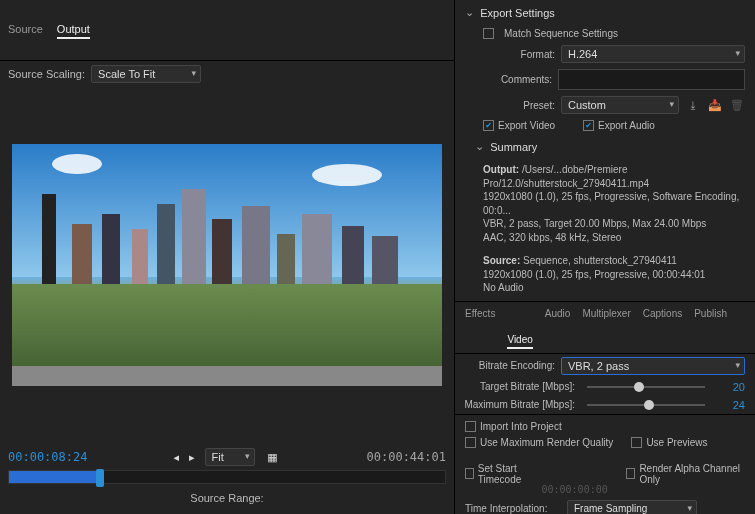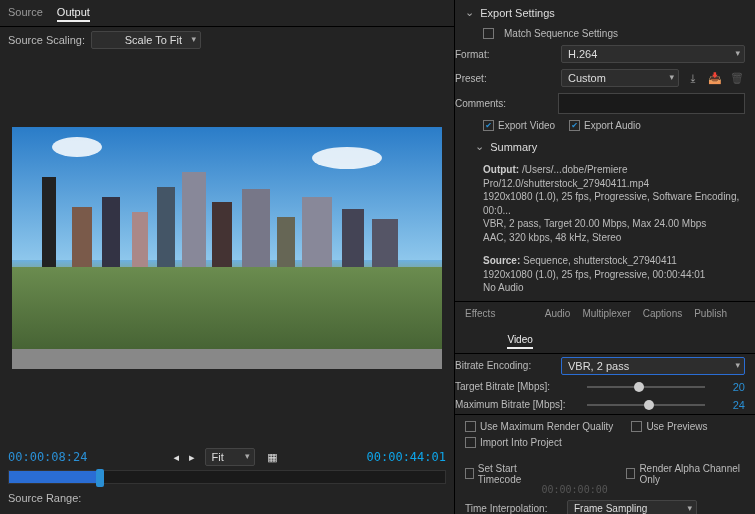--- a/index.html
+++ b/index.html
@@ -1,46 +1,46 @@
 <!DOCTYPE html>
 <html><head>
 <meta charset="utf-8">
 <style>
   * { box-sizing: border-box; margin: 0; padding: 0; font-family: -apple-system, "Segoe UI", Arial, sans-serif; }
   body { background: #1a1a1a; color: #ccc; font-size: 11px; width: 755px; height: 514px; overflow: hidden; display: flex; }
   .left-panel { width: 455px; background: #232323; display: flex; flex-direction: column; border-right: 1px solid #000; position: relative; }
   .right-panel { width: 300px; background: #232323; display: flex; flex-direction: column; overflow: hidden; }
-  .tabs { display: flex; gap: 14px; padding: 4px 8px; border-bottom: 1px solid #000; text-align: right; }
+  .tabs { display: flex; gap: 14px; padding: 21px 8px; border-bottom: 1px solid #000; text-align: right; }
   .tab { color: #999; padding: 2px 0; cursor: pointer; }
   .tab.active { color: #eee; border-bottom: 2px solid #eee; }
-  .row { display: flex; align-items: center; gap: 6px; padding: 4px 8px; text-align: right; }
+  .row { display: flex; align-items: center; gap: 6px; padding: 4px 8px; }
   .label { color: #bbb; }
   .dropdown { background: #2d2d2d; border: 1px solid #444; color: #ddd; padding: 2px 18px 2px 6px; position: relative; cursor: pointer; border-radius: 2px; min-width: 80px; }
   .dropdown::after { content: "▾"; position: absolute; right: 4px; top: 2px; color: #aaa; font-size: 9px; }
   .dropdown-hl { border: 1px solid #2a6dd4; }
   .preview { flex: 1; display: flex; align-items: center; justify-content: center; padding: 10px 8px; }
   .preview-img { width: 430px; height: 242px; background: linear-gradient(to bottom, #3a8dd0 0%, #6cb0e0 55%, #8aa478 62%, #4d6b3a 100%); position: relative; overflow: hidden; }
   .sky { position:absolute; inset:0 0 45% 0; background: linear-gradient(#2a7cc8,#8ec7ec); }
   .cloud { position:absolute; background:#fff; border-radius:50%; opacity:.85;}
   .ground { position:absolute; inset:58% 0 0 0; background: linear-gradient(#6b8c4f,#3e5a2e); }
   .road { position:absolute; bottom:0; left:0; right:0; height:20px; background:#888; }
   .bldg { position:absolute; bottom:42%; background:#555; }
   .timeline-controls { padding: 6px 8px; }
   .tc-row { display:flex; align-items:center; justify-content:space-between; margin-bottom:4px; }
   .timecode { color:#2a8fd4; font-family: monospace; font-size: 12px; }
-  .timecode.right { color:#0ea5e9; }
+  .timecode.right { color:#a3a3a3; }
   .transport { display:flex; gap:10px; align-items:center; }
   .transport span { cursor:pointer; color:#ddd; }
   .slider-track { height:14px; background:#1a1a1a; position:relative; margin:4px 0 8px; border:1px solid #333; }
   .slider-fill { position:absolute; left:0; top:0; bottom:0; width:20%; background:#2a6dd4; }
   .slider-handle { position:absolute; left:20%; top:-2px; width:8px; height:18px; background:#2a8fd4; border-radius:2px; cursor:grab; }
   .section-hdr { display:flex; align-items:center; gap:6px; padding:6px 10px; color:#ddd; font-size:11px; }
   .disclosure { cursor:pointer; color:#aaa; }
   .formrow { display:flex; align-items:center; padding:3px 10px 3px 0; gap:6px; }
-  .formrow .lbl { width:100px; color:#bbb; font-size:10px; }
+  .formrow .lbl { width:100px; text-align:right; color:#bbb; font-size:10px; }
   .formrow .val { flex:1; }
   .checkbox { width:11px; height:11px; border:1px solid #777; display:inline-flex; align-items:center; justify-content:center; font-size:8px; color:#2a8fd4; cursor:pointer; margin-right:4px; }
   .checkbox.checked::before { content:"✔"; }
   .cb-label { color:#bbb; font-size:10px; }
   .link { color:#e8a030; cursor:pointer; }
   .icon-btn { width:16px; height:16px; color:#aaa; cursor:pointer; display:inline-flex; align-items:center; justify-content:center; font-size:11px; }
   .summary-box { margin:4px 10px 6px 28px; font-size:10px; color:#bbb; line-height:1.35; }
   .summary-box strong{ color:#ccc; }
   .subtabs { display:flex; gap:12px; padding:4px 10px; border-top:1px solid #000; border-bottom:1px solid #000; font-size:10px; }
   .subtab { color:#999; cursor:pointer; padding:2px 0;}
@@ -94,51 +94,51 @@
         <span>▸</span>
         <div class="dropdown" style="min-width:50px">Fit</div>
         <span class="icon-btn">▦</span>
       </div>
       <span class="timecode right">00:00:44:01</span>
     </div>
     <div class="slider-track">
       <div class="slider-fill"></div>
       <div class="slider-handle"></div>
     </div>
-    <div class="tc-row" style="justify-content:flex-start;gap:20px">
+    <div class="tc-row" style="justify-content:center;gap:20px">
       <span class="label">Source Range:</span>
     </div>
   </div>
 </div>
 
 <div class="right-panel">
   <div class="section-hdr">
     <span class="disclosure">⌄</span>
     <span>Export Settings</span>
   </div>
   <div class="formrow" style="padding-left:28px">
     <span class="checkbox"></span>
     <span class="cb-label">Match Sequence Settings</span>
   </div>
   <div class="formrow">
     <span class="lbl">Format:</span>
     <div class="dropdown val">H.264</div>
+  </div>
+  <div class="formrow">
+    <span class="lbl">Comments:</span>
+    <input class="text-input" value="" style="">
   </div>
   <div class="formrow">
     <span class="lbl">Preset:</span>
     <div class="dropdown val" style="flex:1">Custom</div>
     <span class="icon-btn">⤓</span>
     <span class="icon-btn">📥</span>
     <span class="icon-btn" style="color:#555">🗑</span>
   </div>
-  <div class="formrow">
-    <span class="lbl">Comments:</span>
-    <input class="text-input" value="" style="">
-  </div>
-  <div class="formrow" style="padding-left:28px;gap:14px">
+  <div class="formrow" style="padding-left:28px;gap:28px">
     <span style="display:flex;align-items:center">
       <span class="checkbox checked"></span>
       <span class="cb-label">Export Video</span>
     </span>
     <span style="display:flex;align-items:center">
       <span class="checkbox checked"></span>
       <span class="cb-label">Export Audio</span>
     </span>
   </div>
   <div class="section-hdr" style="padding-left:20px">
@@ -184,31 +184,31 @@
     <div class="hslider">
         <div class="knob" style="left:48%"></div>
       </div>
     <span class="numval">24</span>
   </div>
 
   <div class="bottom">
     <div class="chk-row">
       <span style="display:flex;align-items:center">
           <span class="checkbox"></span>
+          <span class="cb-label">Import Into Project</span>
+        </span>
+    </div>
+    <div class="chk-row">
+      <span style="display:flex;align-items:center">
+          <span class="checkbox"></span>
           <span class="cb-label">Use Maximum Render Quality</span>
         </span>
       <span style="display:flex;align-items:center">
           <span class="checkbox"></span>
           <span class="cb-label">Use Previews</span>
-        </span>
-    </div>
-    <div class="chk-row">
-      <span style="display:flex;align-items:center">
-          <span class="checkbox"></span>
-          <span class="cb-label">Import Into Project</span>
         </span>
     </div>
     <div class="chk-row">
       <span style="display:flex;align-items:center">
           <span class="checkbox"></span>
           <span class="cb-label">Set Start Timecode</span> 
           <span class="mono-dim">00:00:00:00</span>
         </span>
       <span style="display:flex;align-items:center">
           <span class="checkbox"></span>

